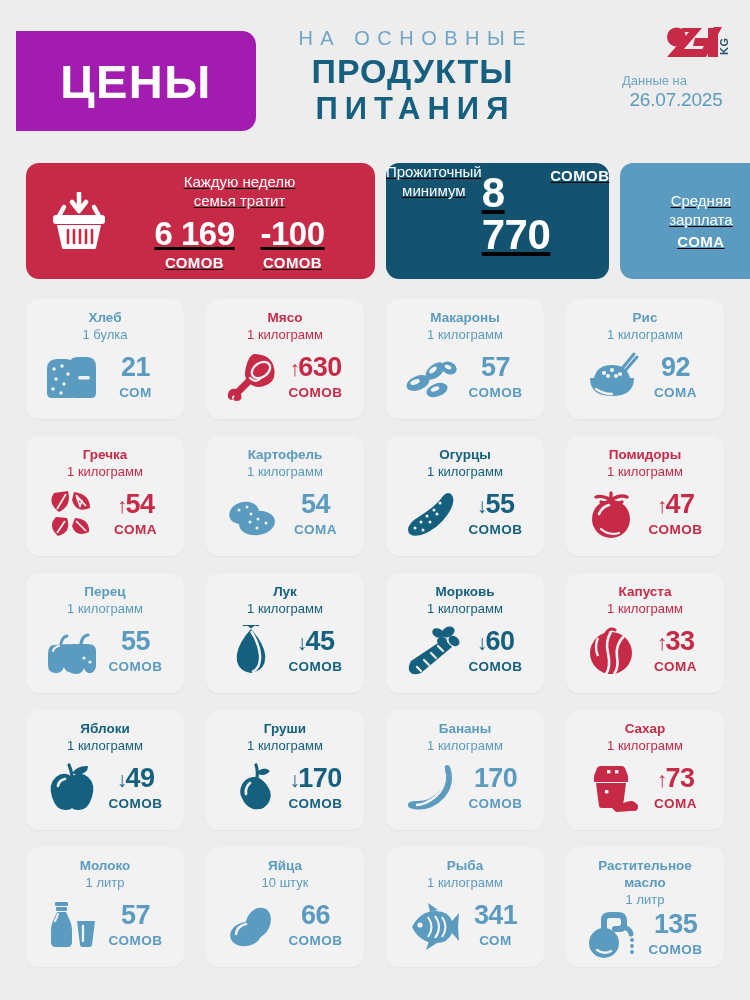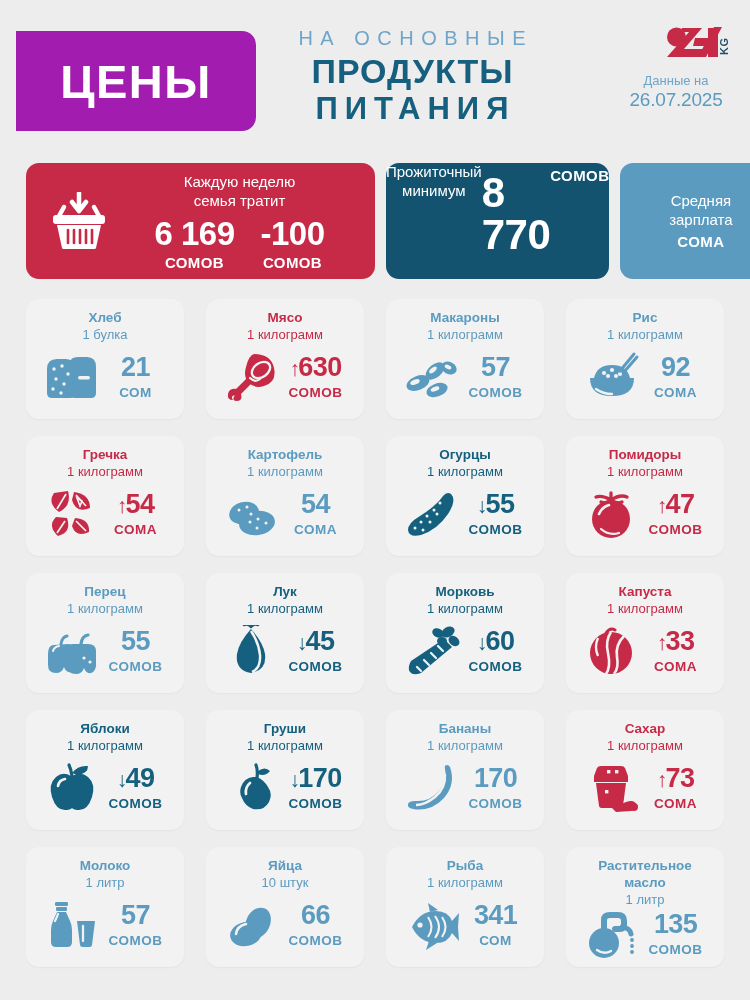--- a/index.html
+++ b/index.html
@@ -94,41 +94,42 @@
   }
   .brand-logo {
     display: block;
     margin-left: auto;
   }
   .brand-date-label {
     color: #6fa5c8;
     font-size: 13px;
     margin-top: 10px;
     line-height: 1.15;
-    text-align: center;
+    text-align: left;
     padding-right: 2px;
   }
   .brand-date-value {
     color: #5b9bc0;
     font-size: 19px;
     font-weight: 400;
     line-height: 1.2;
     text-align: center;
     padding-right: 2px;
     letter-spacing: -0.2px;
   }
 
   
   .stats {
     position: absolute;
     left: 26px; top: 163px;
     width: 698px;
     height: 116px;
     display: flex;
     gap: 11px;
+    text-decoration: underline;
   }
   .stat {
     border-radius: 13px;
     color: #fff;
     position: relative;
   }
   .stat--spend {
     flex: 0 0 349px;
     background: #c62a47;
     display: flex;

